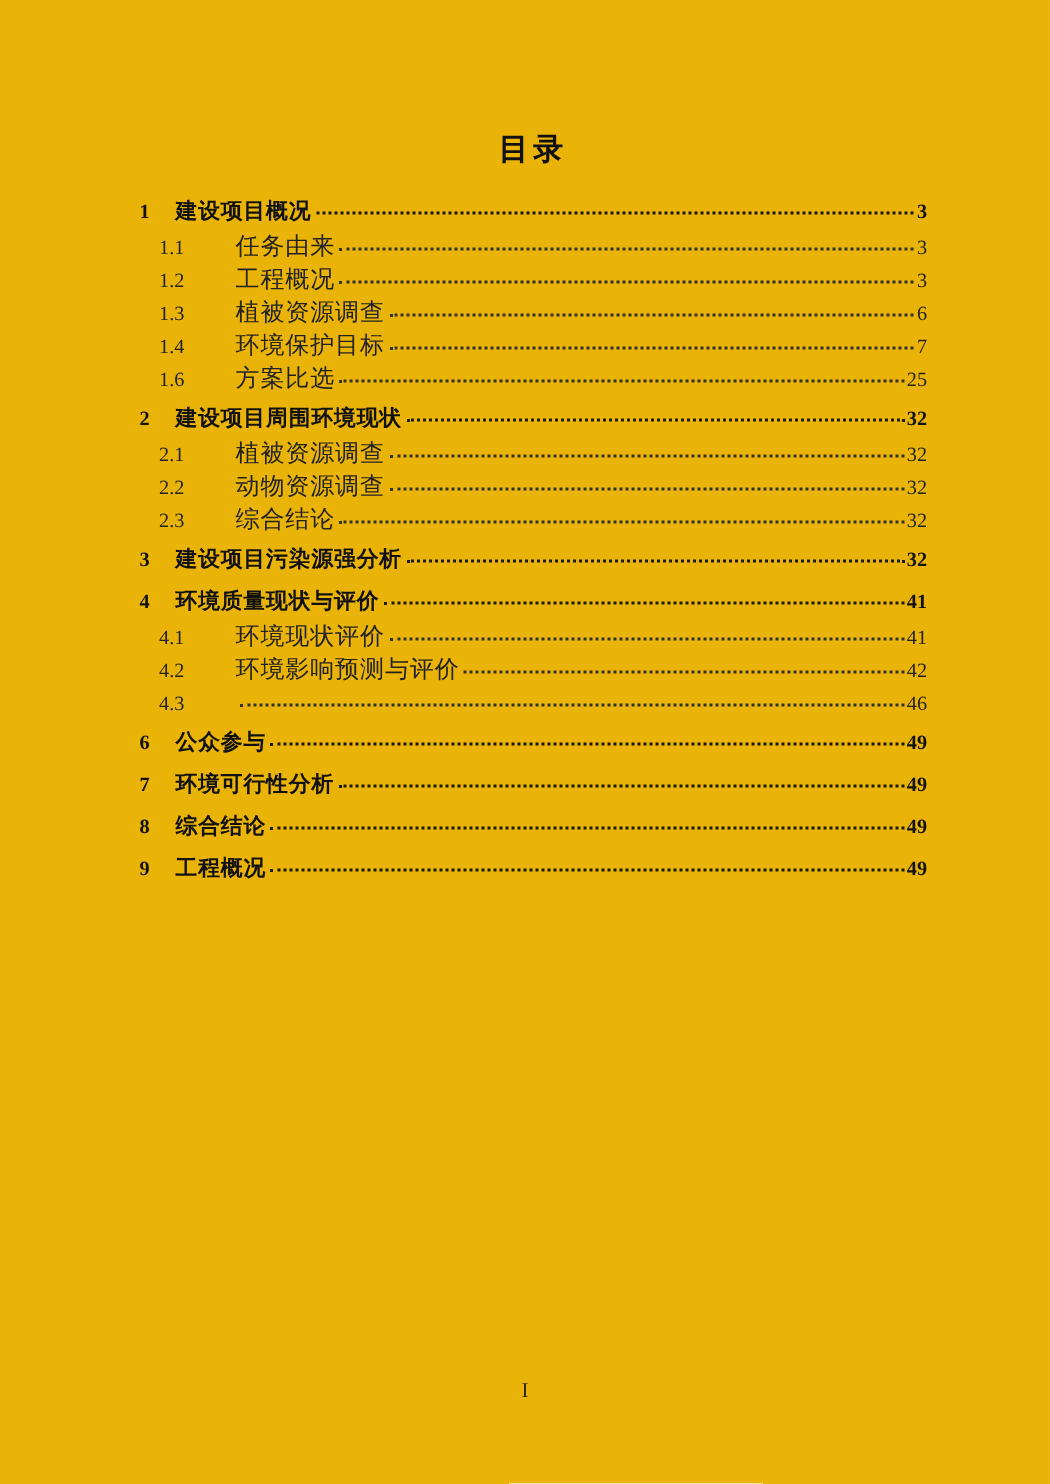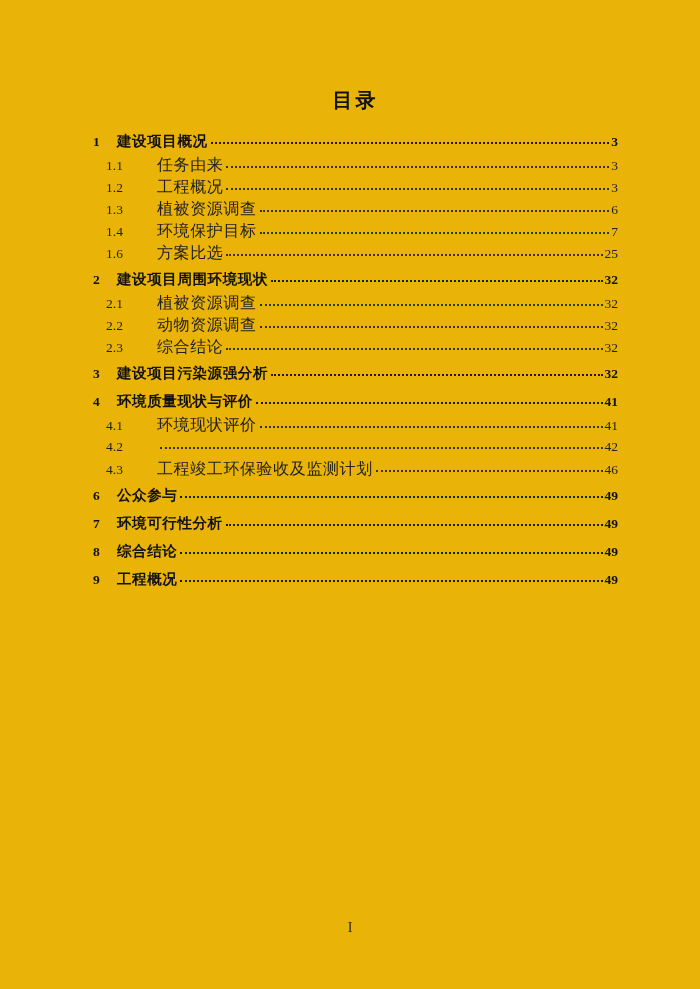--- a/index.html
+++ b/index.html
@@ -166,26 +166,26 @@
           <span class="toc-page">41</span>
         </div>
         <div class="toc-row level-2">
           <span class="toc-num">4.1</span>
           <span class="toc-label">环境现状评价</span>
           <span class="toc-dots"></span>
           <span class="toc-page">41</span>
         </div>
         <div class="toc-row level-2">
           <span class="toc-num">4.2</span>
+          <span class="toc-label">环境影响预测与评价</span>
           <span class="toc-dots"></span>
           <span class="toc-page">42</span>
         </div>
         <div class="toc-row level-2">
           <span class="toc-num">4.3</span>
-          <span class="toc-label">工程竣工环保验收及监测计划</span>
           <span class="toc-dots"></span>
           <span class="toc-page">46</span>
         </div>
         <div class="toc-row level-1">
           <span class="toc-num">6</span>
           <span class="toc-label">公众参与</span>
           <span class="toc-dots"></span>
           <span class="toc-page">49</span>
         </div>
         <div class="toc-row level-1">

